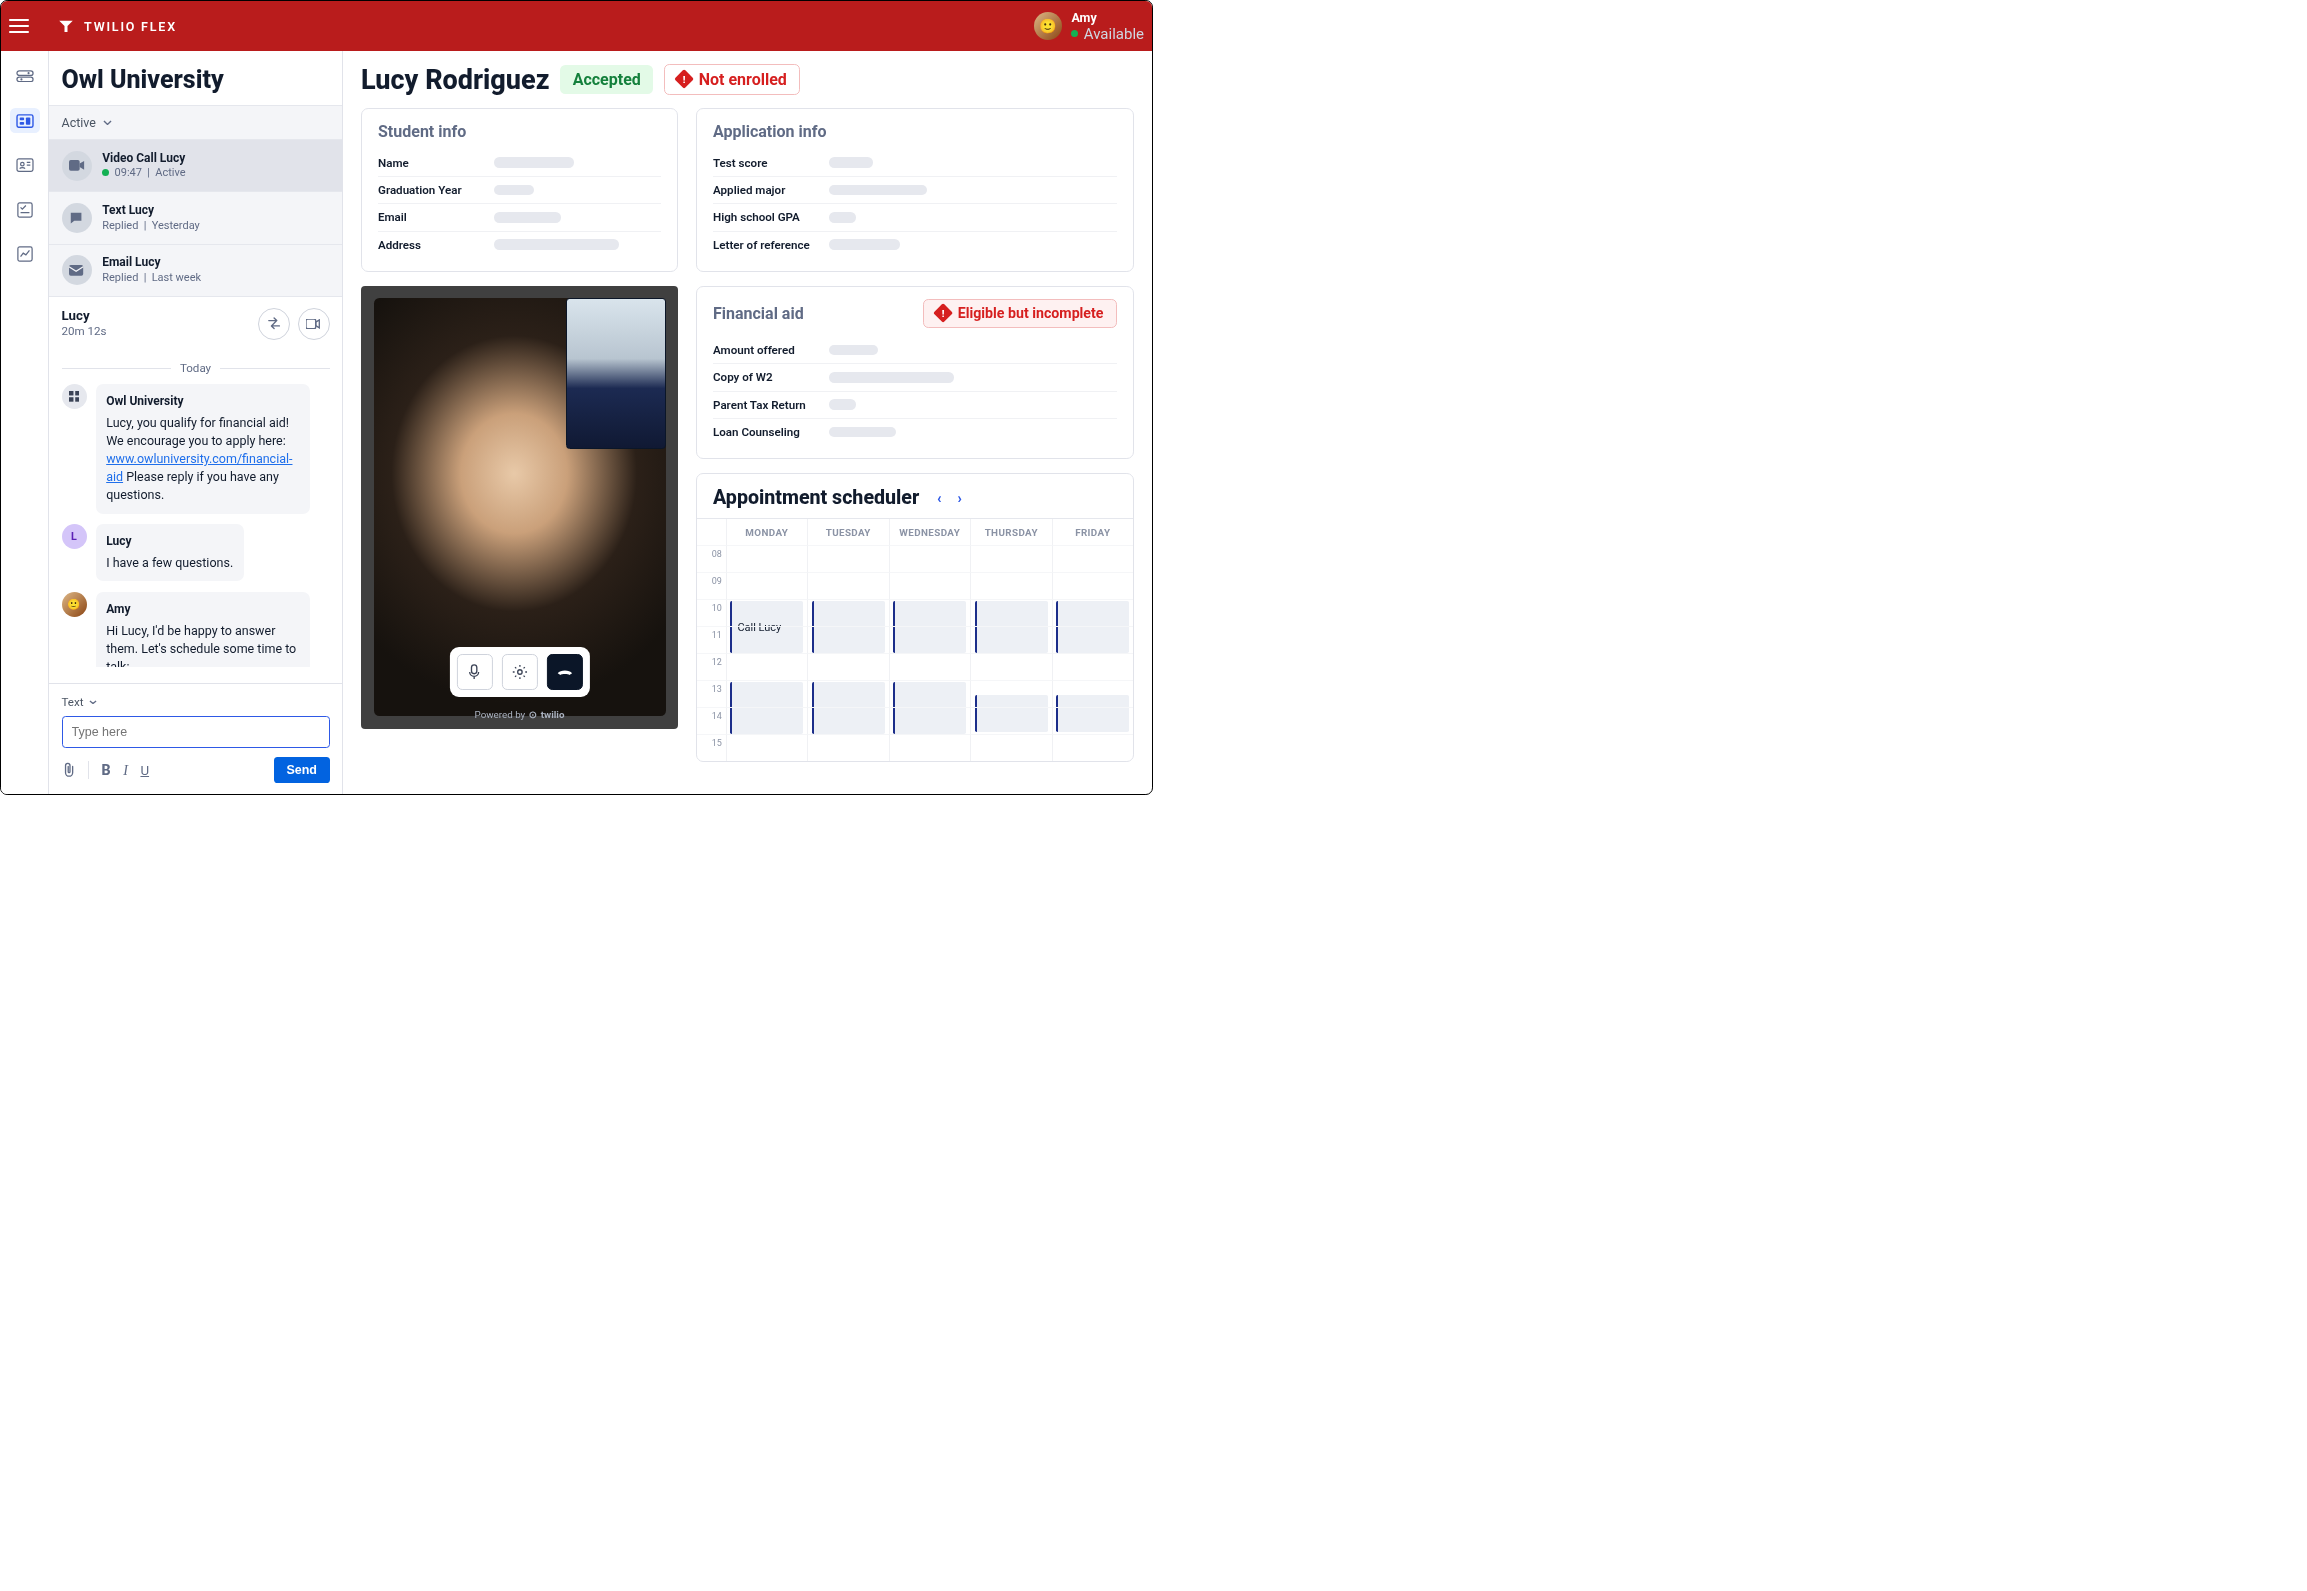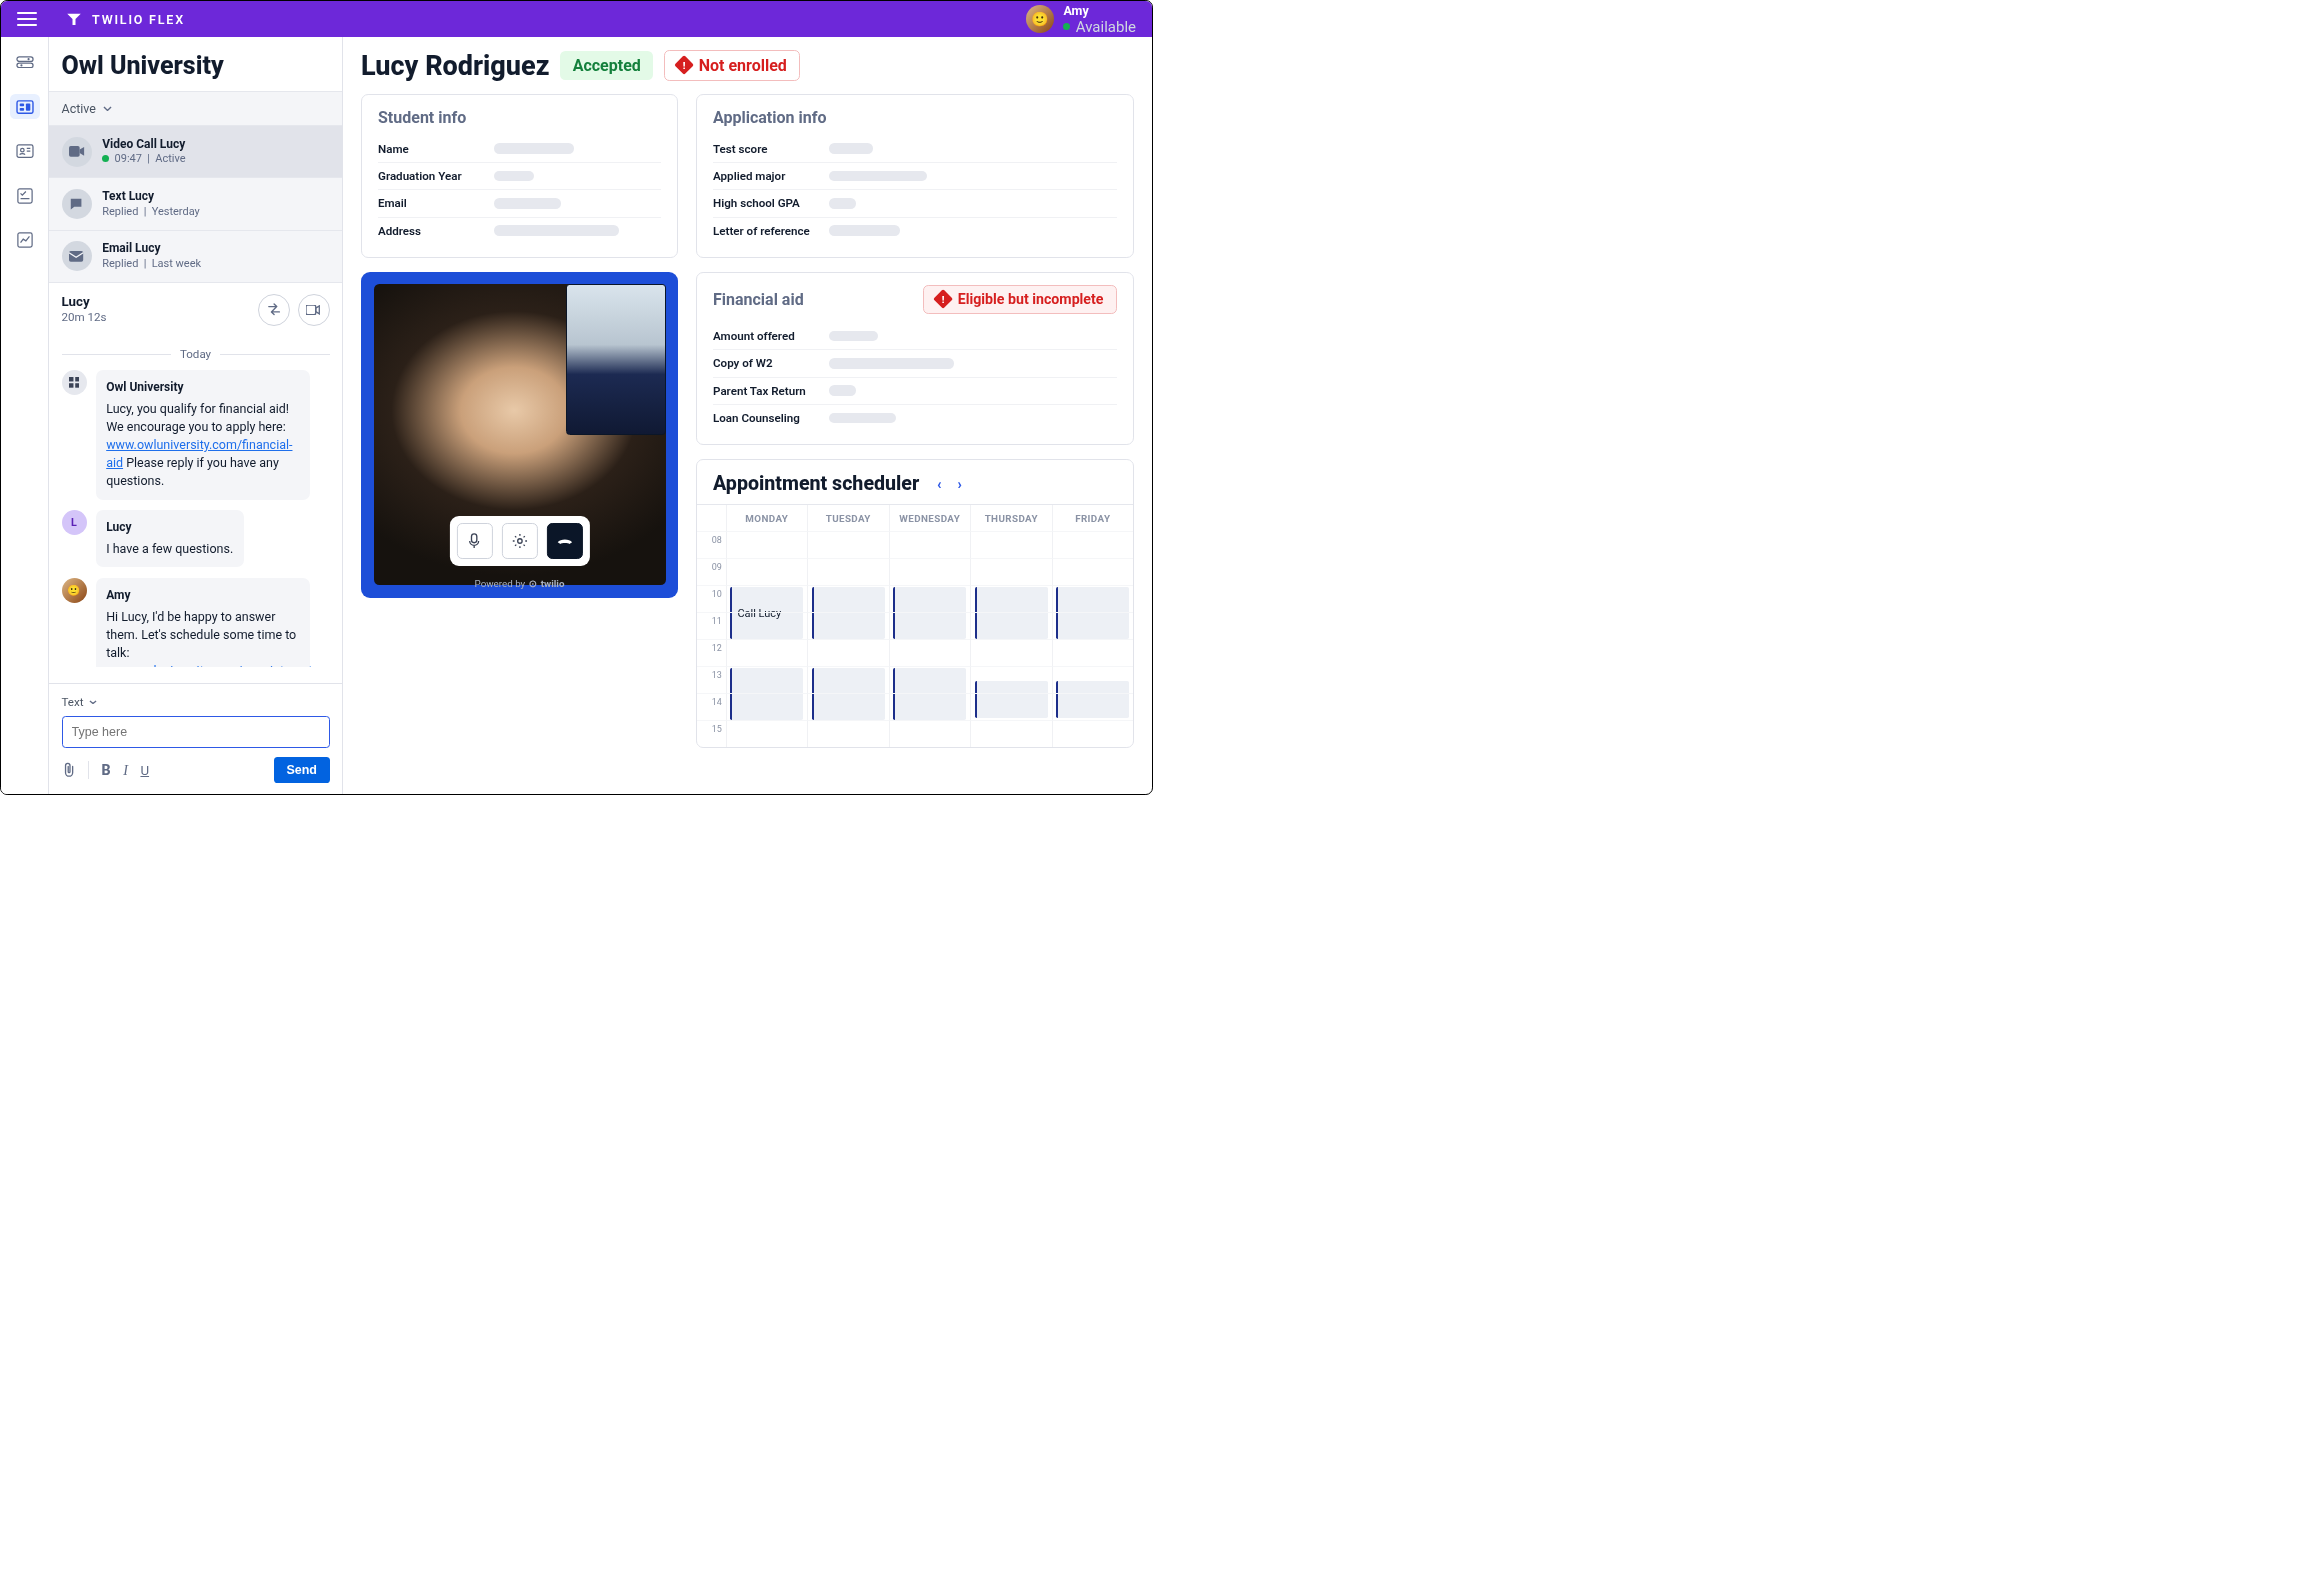--- a/index.html
+++ b/index.html
@@ -1,20 +1,20 @@
 <!DOCTYPE html>
 <html style="font-size:14.2px"><head>
 <meta charset="utf-8">
 <style>
 * { box-sizing: border-box; margin: 0; padding: 0; }
 body { font-family: -apple-system, BlinkMacSystemFont, "Segoe UI", Roboto, Helvetica, Arial, sans-serif; background: #fff; color: #121c2d; }
 .app { width: 1153px; height: 795px; display: flex; flex-direction: column; border: 1.8px solid #000; border-radius: 7.1px; overflow: hidden; }
 
 
-.topbar { height: 36px; background: #6d28d9; display: flex; align-items: center; padding: 0 16px; color: #fff; }
+.topbar { height: 50px; background: #b91c1c; display: flex; align-items: center; padding: 0 8px; color: #fff; }
 .hamburger { width: 19.6px; height: 14.2px; display: flex; flex-direction: column; justify-content: space-between; margin-right: 28.5px; cursor: pointer; }
 .hamburger div { height: 1.8px; background: #fff; border-radius: 0.9px; }
 .brand { display: flex; align-items: center; gap: 9px; letter-spacing: 1.8px; font-size: 12.5px; font-weight: 600; }
 .brand-icon svg { display: block; }
 .topbar-spacer { flex: 1; }
 .user-chip { display: flex; align-items: center; gap: 9px; }
 .avatar { width: 28.5px; height: 28.5px; border-radius: 50%; background: linear-gradient(135deg,#deb887,#8b4513); display: flex; align-items: center; justify-content: center; font-size: 14.2px; }
 .user-text { display: flex; flex-direction: column; line-height: 1.2; }
 .user-name { font-weight: 700; font-size: 12.5px; }
 .user-status { font-size: 15px; color: #cfd6e0; display: flex; align-items: center; gap: 5.3px; }
@@ -76,21 +76,21 @@
 .grid-two { display: grid; grid-template-columns: 317px 1fr; gap: 18px; align-items: start; }
 .card { border: 0.9px solid #e1e3ea; border-radius: 7.1px; padding: 12.5px 16px; background: #fff; }
 .card h3 { font-size: 16px; font-weight: 700; color: #606b85; margin-bottom: 9px; }
 .card-head-row { display: flex; align-items: center; justify-content: space-between; margin-bottom: 9px; }
 .card-head-row h3 { margin-bottom: 0; }
 .kv-row { display: flex; align-items: center; padding: 6.2px 0; border-bottom: 0.9px solid #f0f1f4; font-size: 11.6px; }
 .kv-row:last-child { border-bottom: none; }
 .kv-key { width: 116px; color: #121c2d; font-weight: 600; }
 .kv-val { height: 10.7px; border-radius: 5.3px; background: #e6e8ee; }
 
-.video-card { background: #1d4ed8; border-radius: 9px; padding: 12.5px; position: relative; height: 326px; display: flex; flex-direction: column; }
+.video-card { background: #404040; border-radius: 4px; padding: 12.5px; position: relative; height: 443px; display: flex; flex-direction: column; }
 .video-main { flex: 1; border-radius: 5.3px; background: radial-gradient(ellipse 70% 55% at 48% 42%, #e8c9a8 0%, #caa07a 26%, #2b2018 60%, #16120e 100%); position: relative; overflow: hidden; }
 .video-pip { position: absolute; top: 12.5px; right: 12.5px; width: 100px; height: 151px; border-radius: 3.6px; background: linear-gradient(180deg,#d9e4ec 0%, #b8c5d0 40%, #1c2a52 60%, #101933 100%); border: 1.8px solid #0b1628; }
 .video-controls { position: absolute; bottom: 32px; left: 50%; transform: translateX(-50%); display: flex; gap: 9px; background: #fff; padding: 7.1px; border-radius: 9px; }
 .vbtn { width: 36px; height: 36px; border-radius: 5.3px; border: 0.9px solid #cfd3dc; background: #fff; display: flex; align-items: center; justify-content: center; cursor: pointer; color: #3b4356; }
 .vbtn.end { background: #0b1628; color: #fff; border-color: #0b1628; }
 .powered { position: absolute; bottom: 9px; left: 50%; transform: translateX(-50%); font-size: 9.8px; color: #aab2c0; display: flex; align-items: center; gap: 3.6px; }
 
 .rightcol-inner { display: flex; flex-direction: column; gap: 14.2px; }
 
 .sched-card { border: 0.9px solid #e1e3ea; border-radius: 7.1px; padding: 12.5px 0 0 0; }

